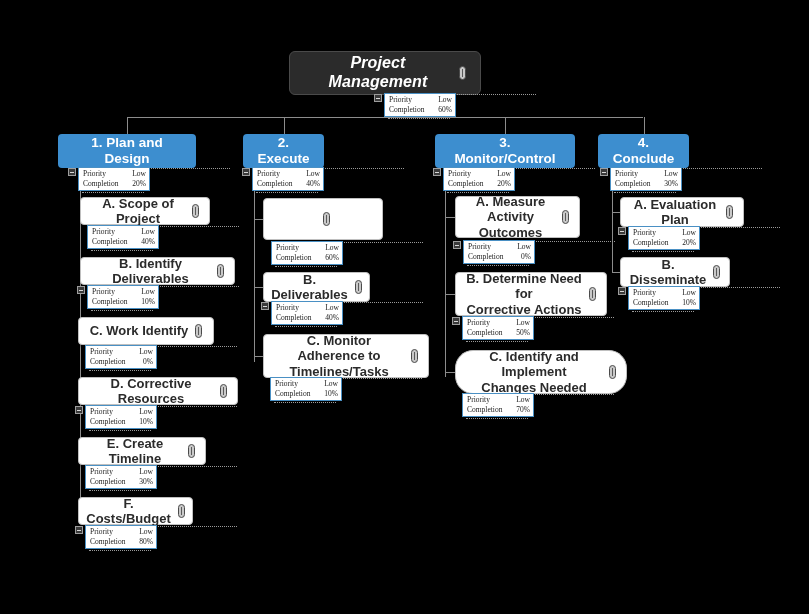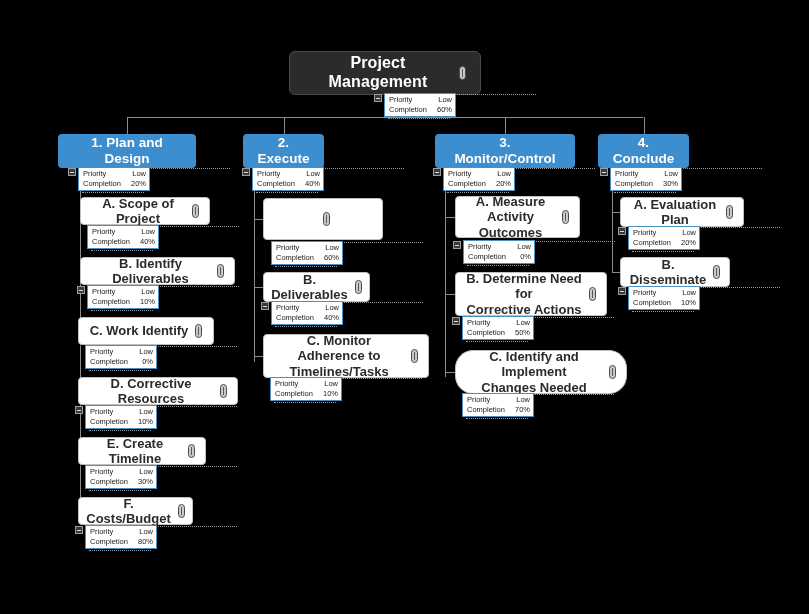--- a/index.html
+++ b/index.html
@@ -45,20 +45,21 @@
   .node.root {
     background: #2b2b2b;
     border: 1px solid #4a4a4a;
     border-radius: 6px;
     padding: 0 14px;
   }
   .node.root .label {
     color: #ffffff;
     font-size: 16px;
     letter-spacing: .1px;
+    font-style: italic;
   }
 
   
   .node.lvl1 {
     background: #3d8ecf;
     border-radius: 4px;
     padding: 0 12px;
   }
   .node.lvl1 .label {
     color: #ffffff;
@@ -97,20 +98,21 @@
     gap: 0px;
     z-index: 6;
   }
   .meta .row {
     display: flex;
     justify-content: space-between;
     font-size: 7.5px;
     color: #1a1a1a;
     line-height: 10px;
     white-space: nowrap;
+    font-family: Liberation Serif, serif;
   }
   .meta .row .k { padding-right: 10px; }
   .meta .row .v { font-variant-numeric: tabular-nums; }
 
   
   .meta-dots {
     position: absolute;
     height: 1px;
     border-top: 1px dotted #9a9a9a;
     z-index: 4;

